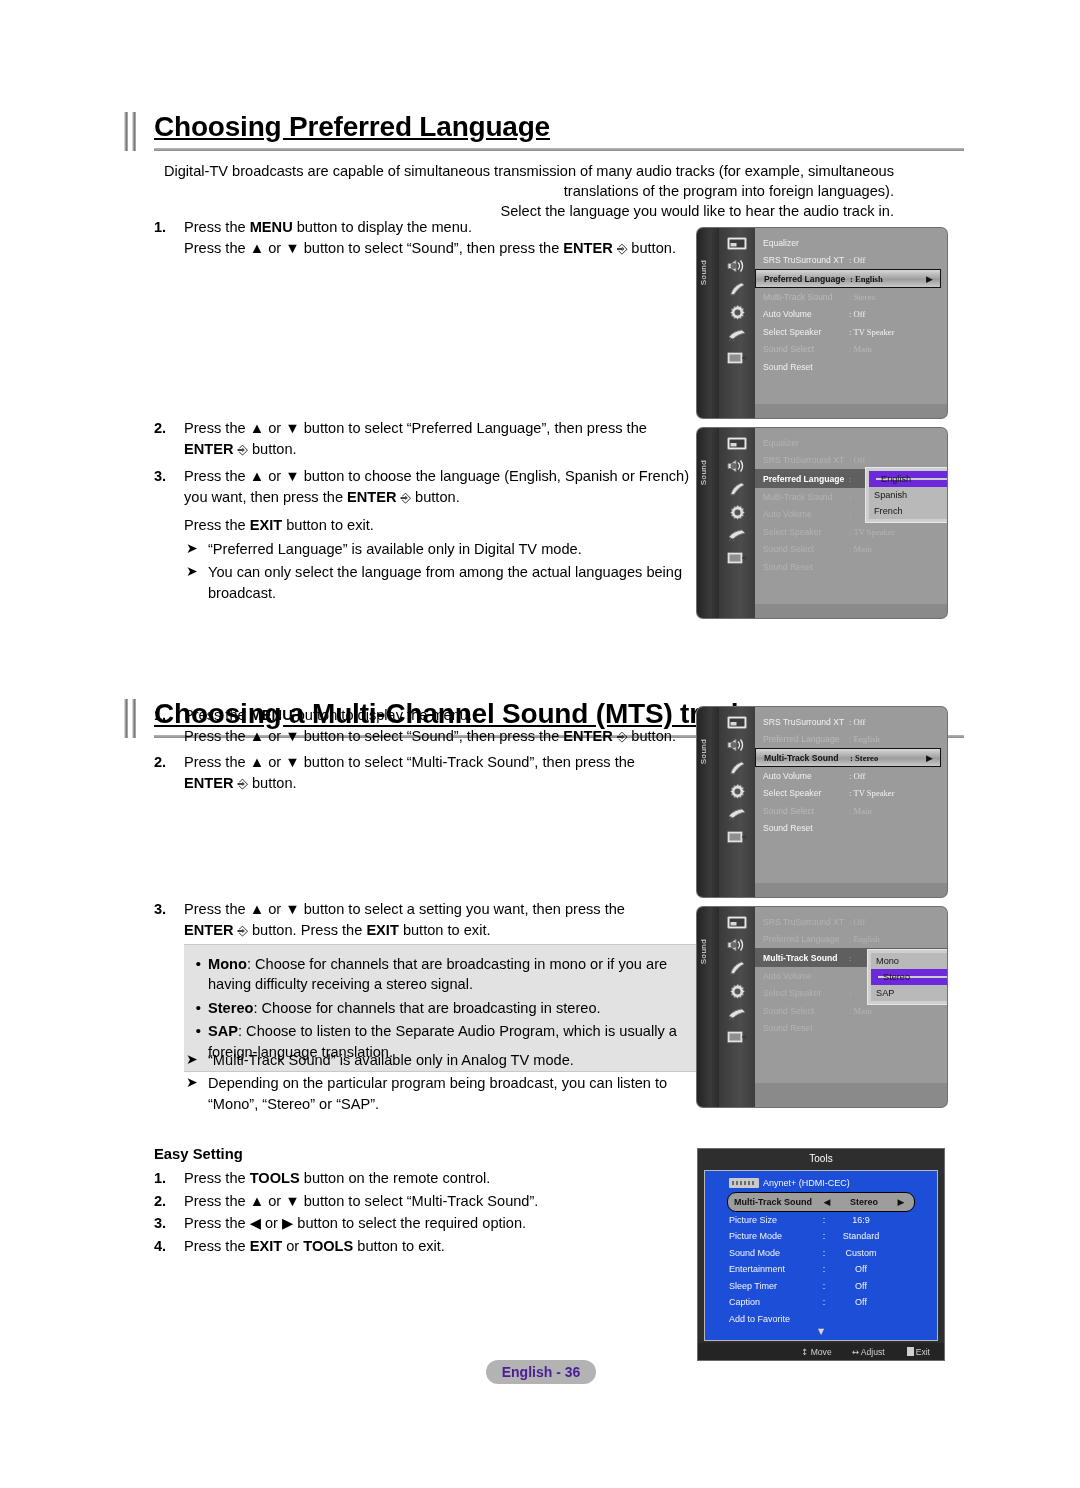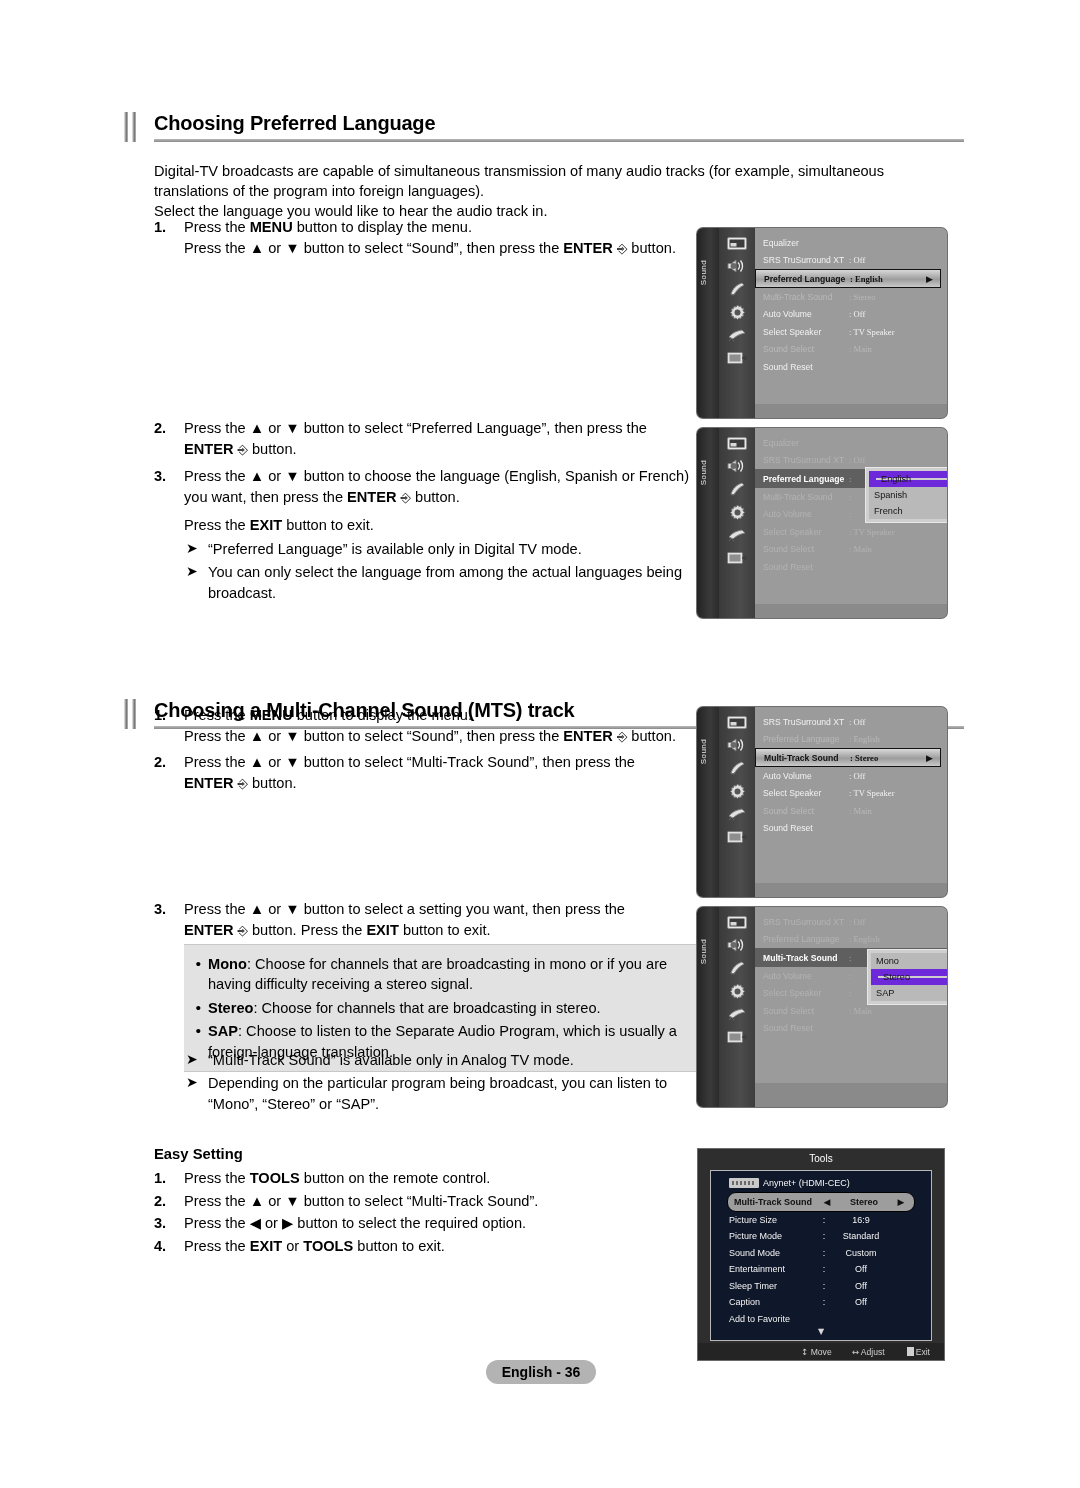--- a/index.html
+++ b/index.html
@@ -15,22 +15,22 @@
 
   
   .section{position:absolute;}
   .head-wrap{position:relative;}
   .head-bars{position:absolute;left:0;top:0;width:16px;height:100%;}
   .head-bars i{position:absolute;top:0;width:4px;height:100%;
     background:linear-gradient(90deg,#efefef,#9a9a9a 40%,#6e6e6e 70%,#cfcfcf);}
   .head-bars i.b1{left:0;}
   .head-bars i.b2{left:8px;}
   .head-title{
-    font-size:20px;font-weight:bold;letter-spacing:-0.2px;
-    margin:0 0 5px 30px;line-height:1.1;
+    font-size:28px;font-weight:bold;letter-spacing:-0.2px;
+    margin:0 0 5px 30px;line-height:1.1;text-decoration:underline;
   }
   .head-rule{
     margin-left:30px;height:3px;
     background:linear-gradient(180deg,#b8b8b8,#8a8a8a);
   }
 
   
   .para{font-size:14.6px;line-height:1.38;margin:0;}
   .step{display:flex;font-size:14.6px;line-height:1.42;margin-bottom:2px;}
   .step .num{width:30px;flex:0 0 30px;font-weight:bold;}
@@ -50,21 +50,21 @@
   .optrow{display:flex;font-size:14.6px;line-height:1.4;margin-bottom:3px;}
   .optrow:last-child{margin-bottom:0;}
   .optrow .dot{width:14px;flex:0 0 14px;font-family:"DejaVu Sans",sans-serif;}
 
   .subhead{font-size:14.8px;font-weight:bold;margin:0 0 6px 0;}
 
   
   .pagebadge{
     position:absolute;left:486px;top:1360px;
     width:110px;height:24px;border-radius:12px;
-    background:#b3b3b3;color:#000000;font-size:14px;font-weight:bold;
+    background:#b3b3b3;color:#4c1d95;font-size:14px;font-weight:bold;
     display:flex;align-items:center;justify-content:center;
   }
 
   
   .osd{
     position:absolute;
     width:250px;
     background:#8a8a8a;
     border-radius:6px;
     overflow:hidden;
@@ -144,21 +144,21 @@
   .tools{
     position:absolute;left:697px;top:1148px;width:246px;
     background:#2e2e2e;border:1px solid #6a6a6a;
     font-size:9px;color:#efefef;
   }
   .tools .ttitle{
     height:19px;display:flex;align-items:center;justify-content:center;
     font-size:10px;color:#fff;background:#2e2e2e;
   }
   .tools .tbody{
-    margin:2px 12px;background:#0f172a;border:1px solid #b8b8b8;padding:4px 12px 2px;
+    margin:2px 6px;background:#1d4ed8;border:1px solid #b8b8b8;padding:4px 18px 2px;
   }
   .tools .trow{
     height:16.5px;display:flex;align-items:center;padding:0 6px;color:#f4f4f4;
   }
   .tools .trow .tl{width:88px;}
   .tools .trow .tc{width:14px;text-align:center;}
   .tools .trow .tv{flex:1;text-align:center;padding-right:22px;}
   .tools .trow.anynet .tl{width:auto;display:flex;align-items:center;gap:4px;}
   .tools .anynetlogo{
     display:inline-block;width:30px;height:10px;background:#c9c9c9;
@@ -195,21 +195,21 @@
     <div class="head-wrap">
       <div class="head-bars">
           <i class="b1"></i>
           <i class="b2"></i>
         </div>
       <div class="head-title">Choosing Preferred Language</div>
       <div class="head-rule"></div>
     </div>
   </div>
 
-  <div class="section" style="left:154px;top:161px;width:740px;">
+  <div class="section" style="left:154px;top:161px;width:740px;text-align:right;">
     <p class="para">Digital-TV broadcasts are capable of simultaneous transmission of many audio tracks (for example, simultaneous translations of the program into foreign languages).</p>
     <p class="para">Select the language you would like to hear the audio track in.</p>
   </div>
 
   <div class="section" style="left:154px;top:217px;width:545px;">
     <div class="step">
       <div class="num">1.</div>
       <div class="txt">
         <span>Press the </span><b>MENU</b><span> button to display the menu.</span><br>
         <span>Press the ▲ or ▼ button to select “Sound”, then press the </span><b>ENTER</b> <span class="ent">⎆</span><span> button.</span>

